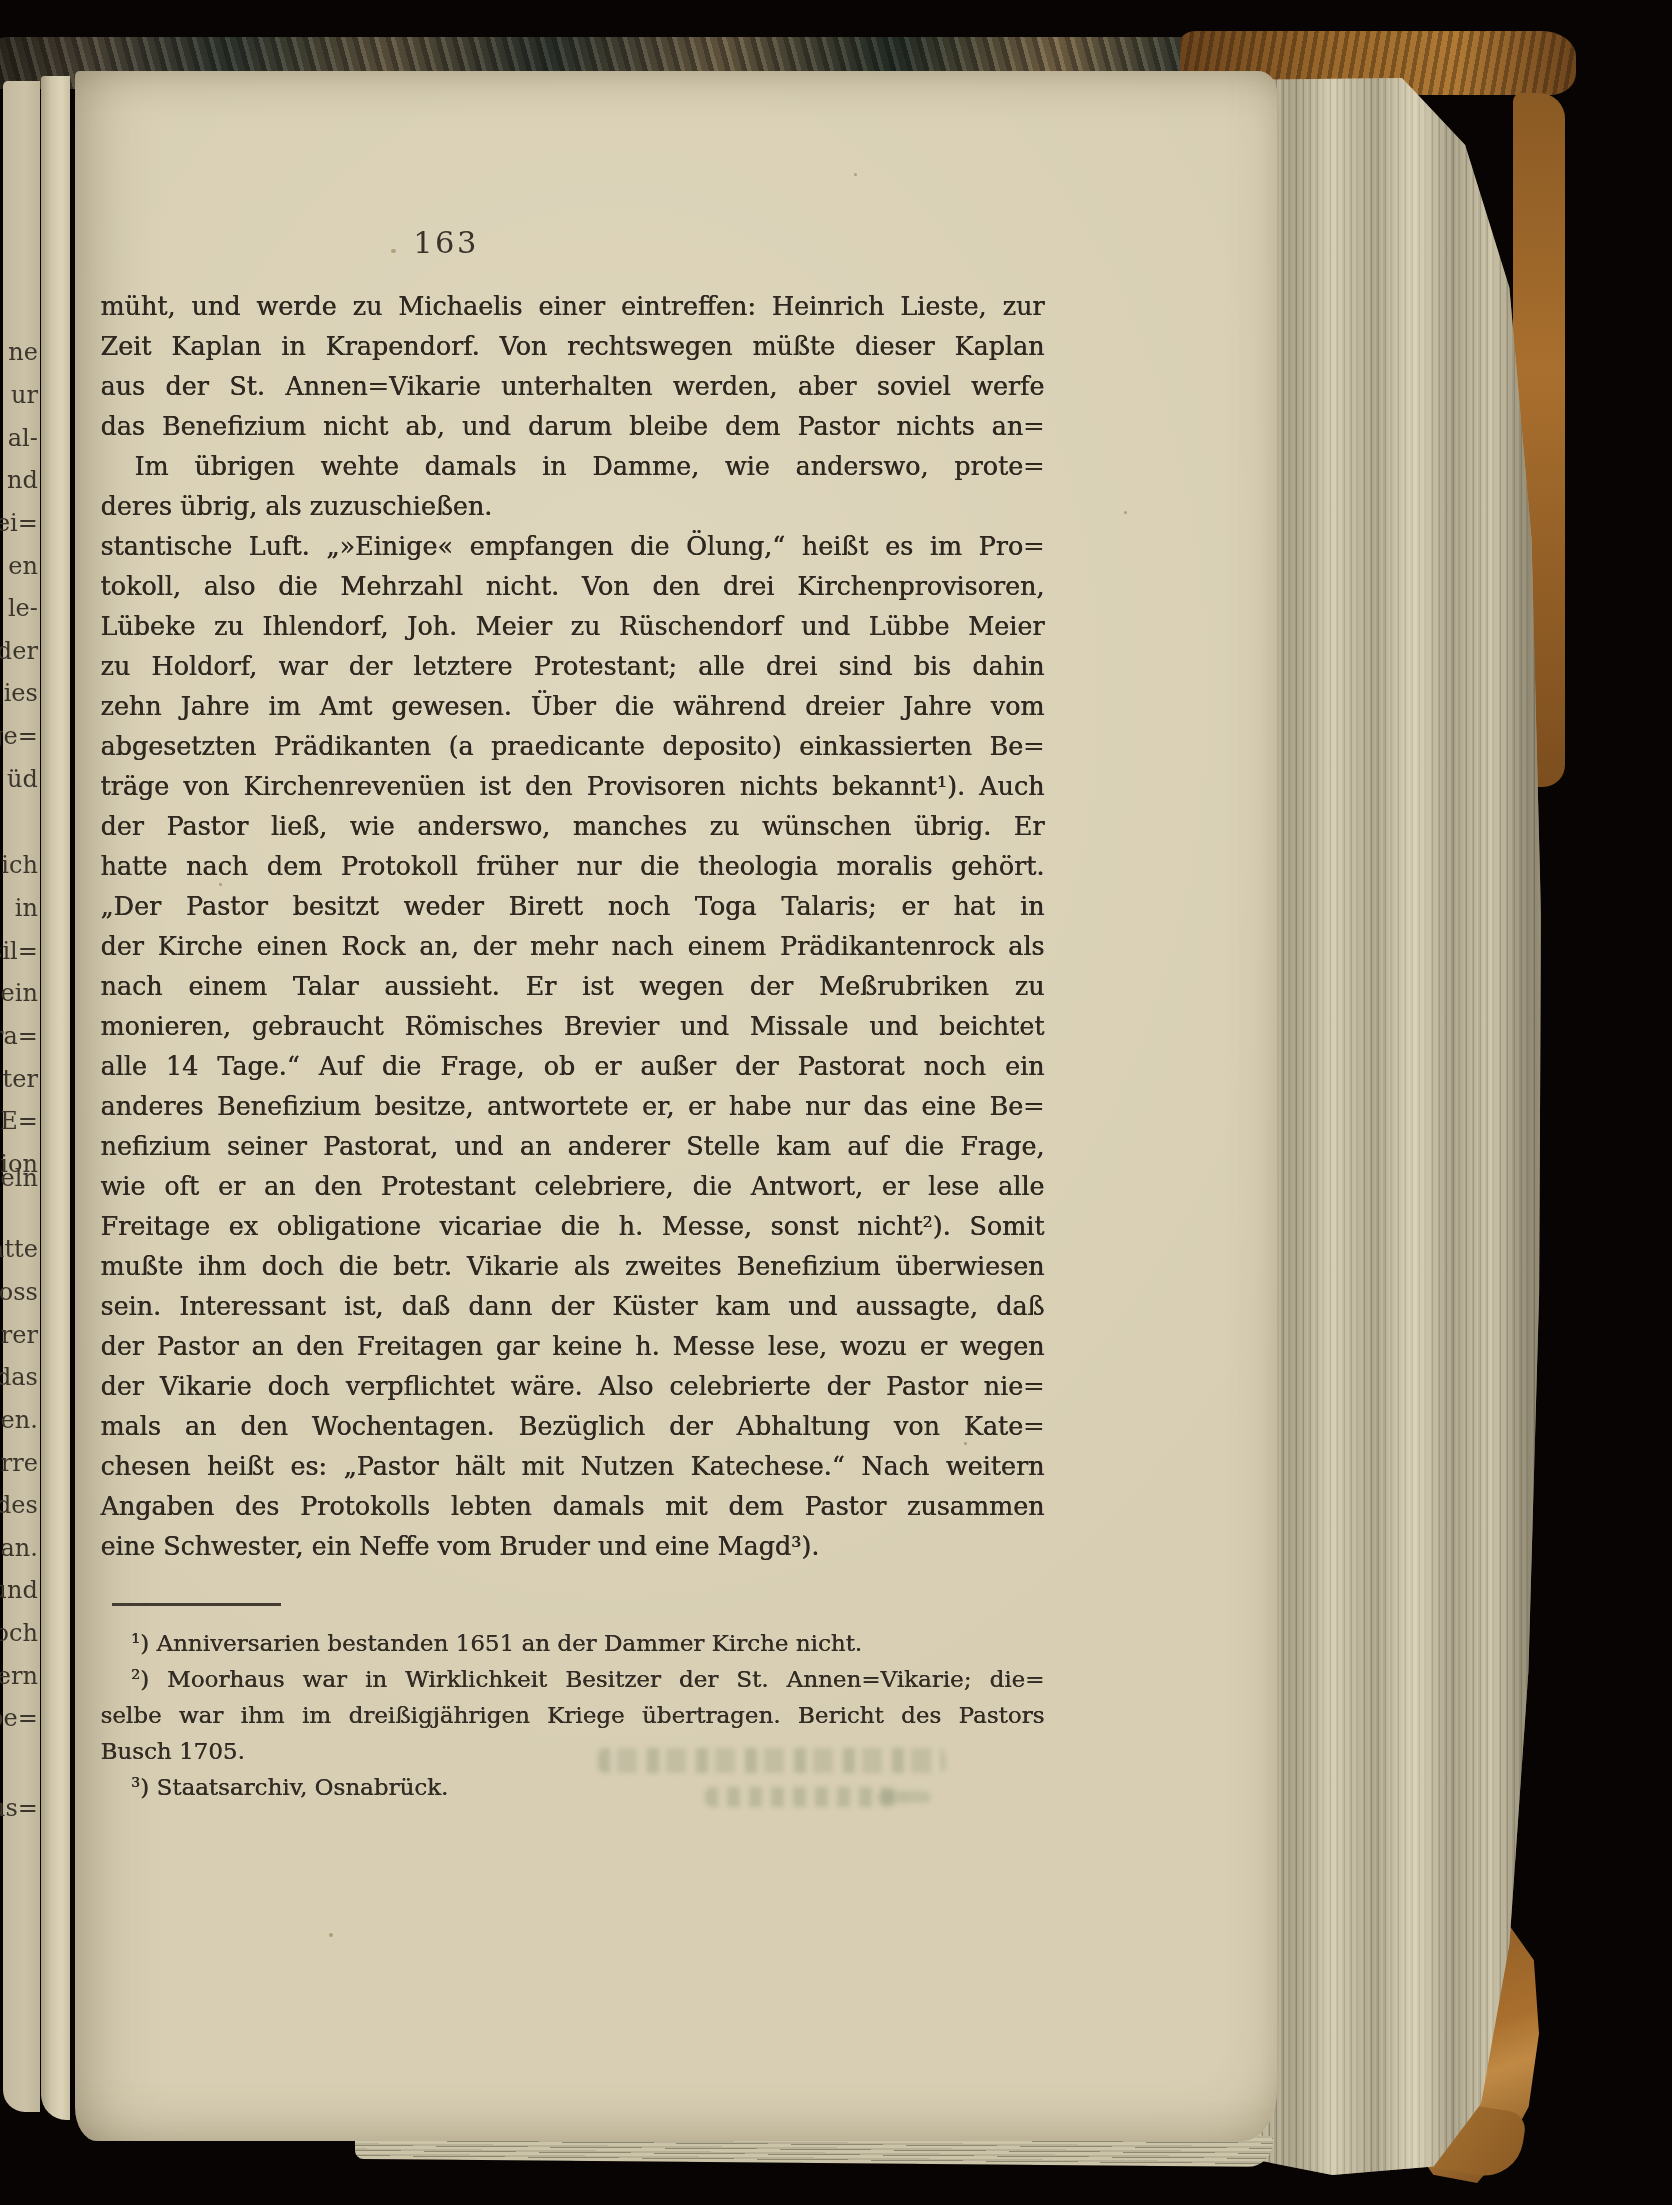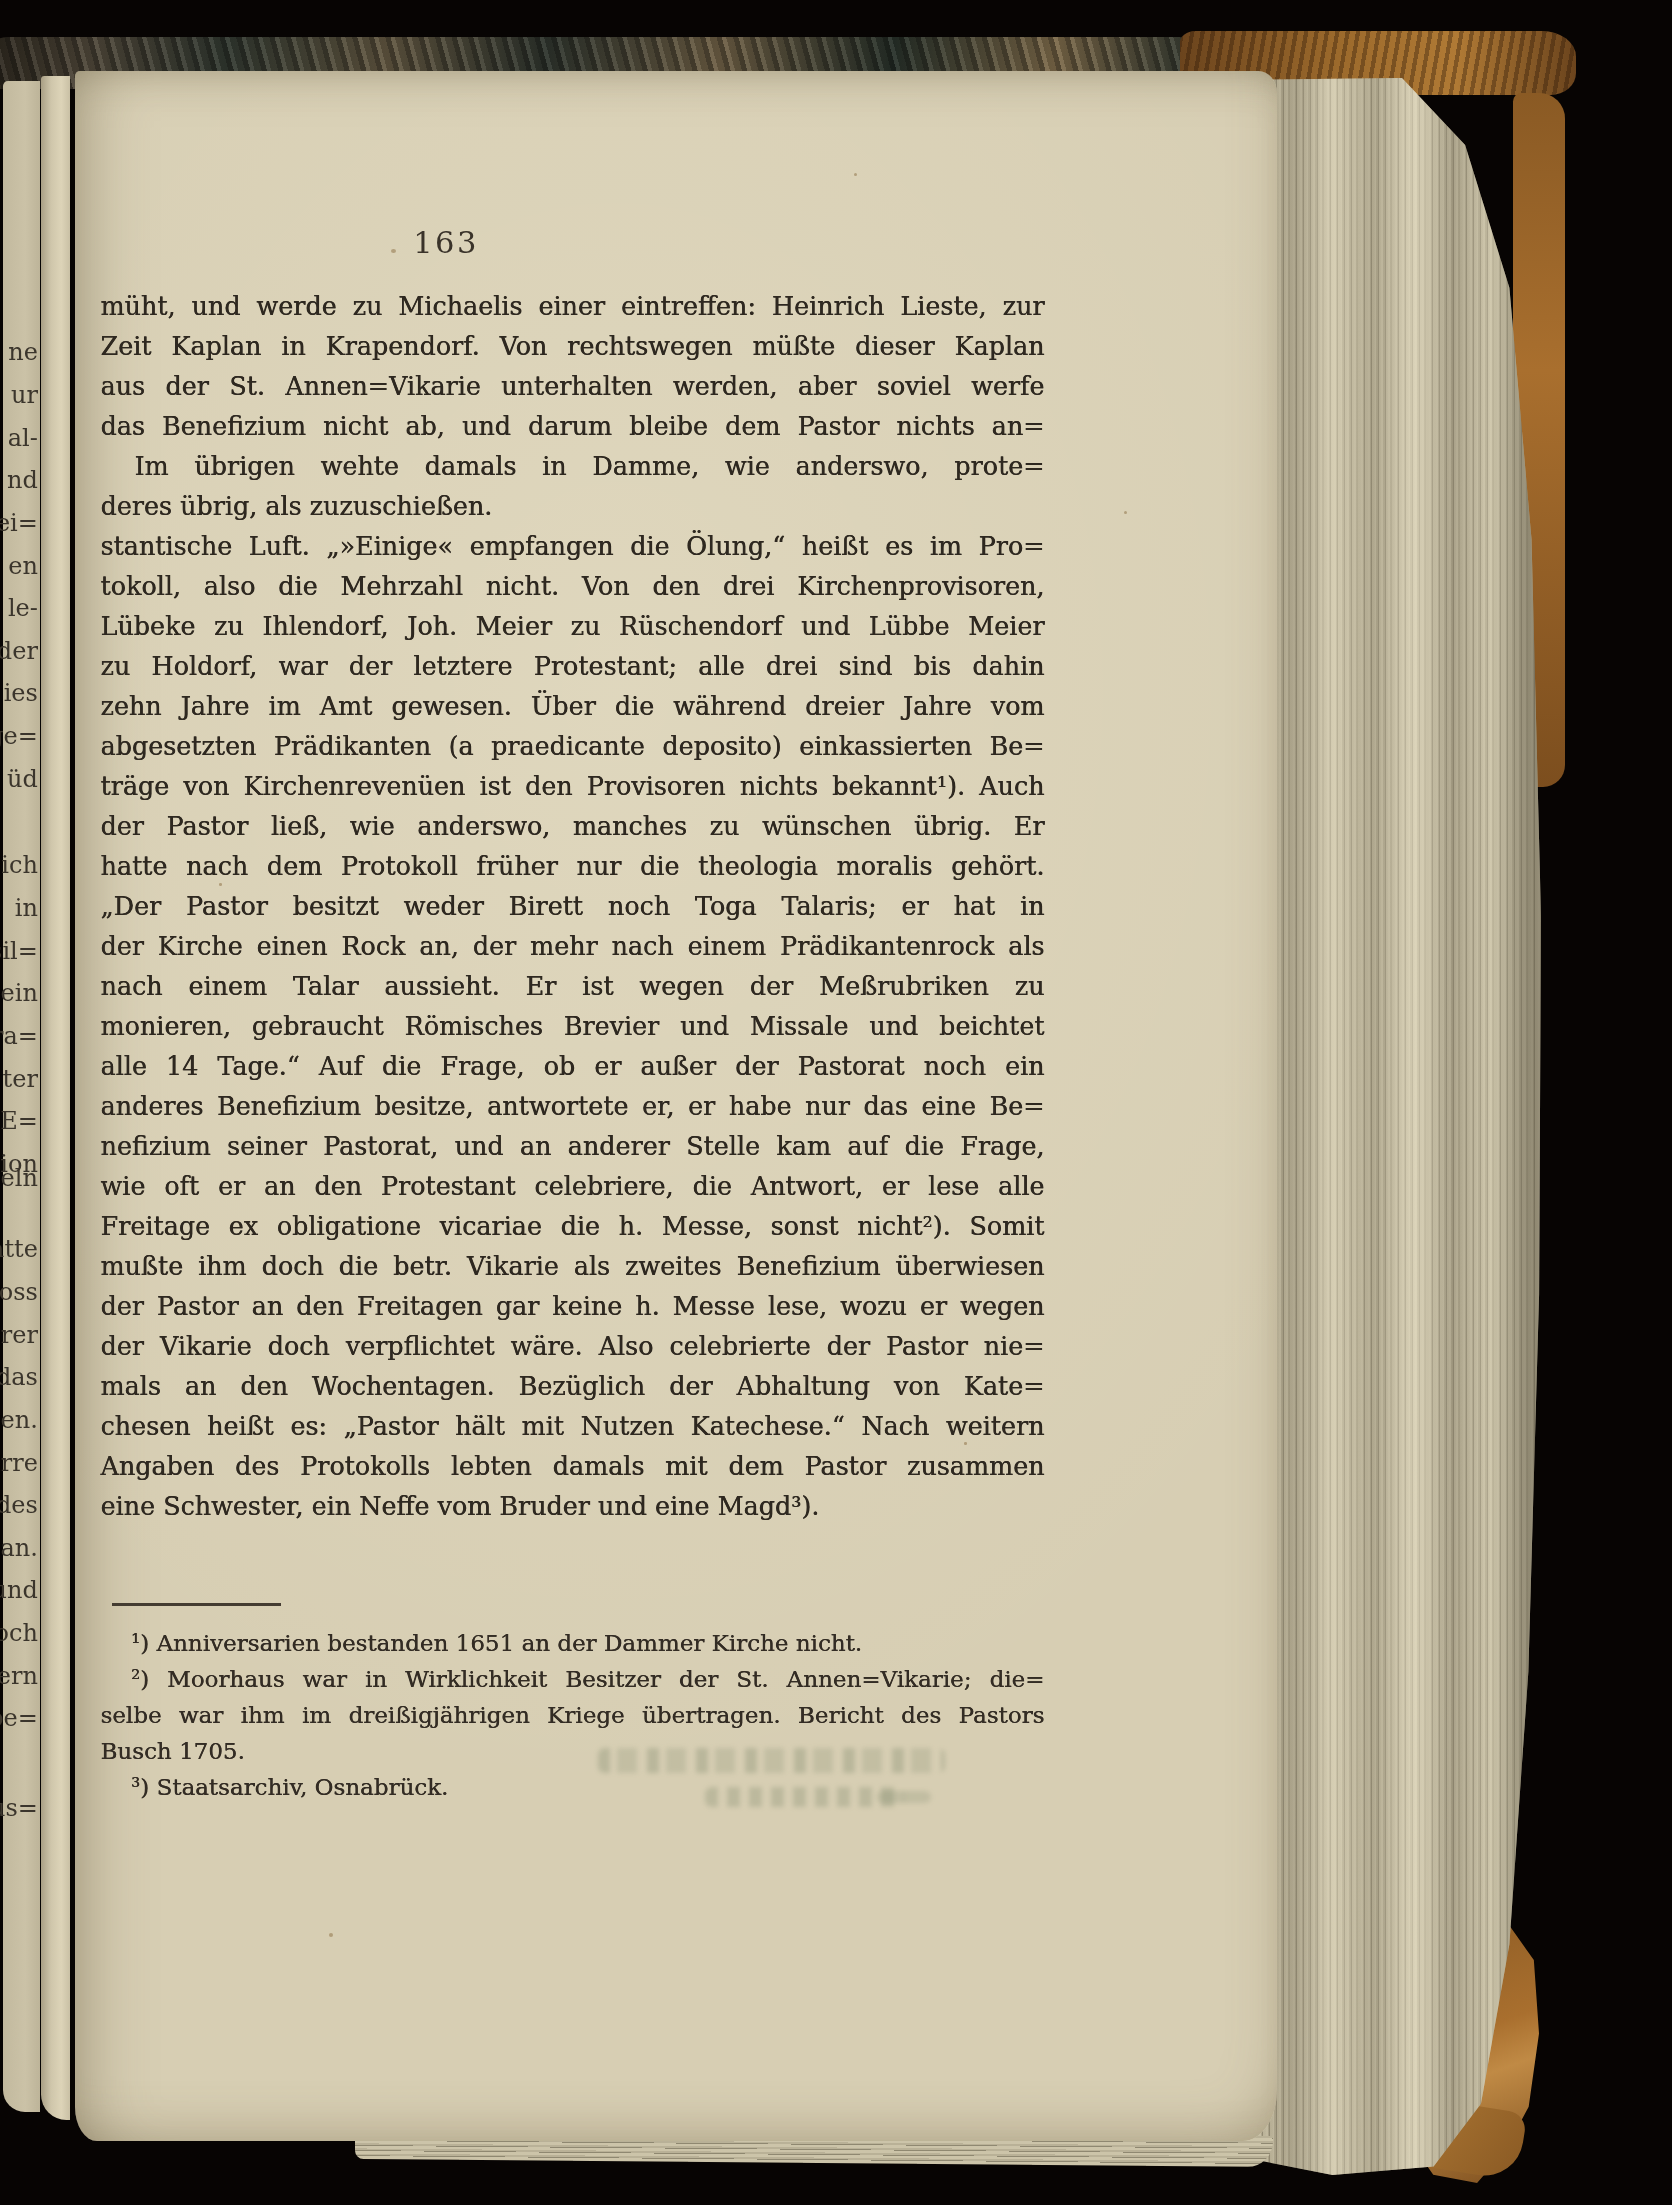--- a/index.html
+++ b/index.html
@@ -148,20 +148,21 @@
       <div class="bl">„Der Pastor besitzt weder Birett noch Toga Talaris; er hat in</div>
       <div class="bl">der Kirche einen Rock an, der mehr nach einem Prädikantenrock als</div>
       <div class="bl">nach einem Talar aussieht.  Er ist wegen der Meßrubriken zu</div>
       <div class="bl">monieren, gebraucht Römisches Brevier und Missale und beichtet</div>
       <div class="bl">alle 14 Tage.“  Auf die Frage, ob er außer der Pastorat noch ein</div>
       <div class="bl">anderes Benefizium besitze, antwortete er, er habe nur das eine Be=</div>
       <div class="bl">nefizium seiner Pastorat, und an anderer Stelle kam auf die Frage,</div>
       <div class="bl">wie oft er an den Protestant celebriere, die Antwort, er lese alle</div>
       <div class="bl">Freitage ex obligatione vicariae die h. Messe, sonst nicht²).  Somit</div>
       <div class="bl">mußte ihm doch die betr. Vikarie als zweites Benefizium überwiesen</div>
+      <div class="bl">sein.  Interessant ist, daß dann der Küster kam und aussagte, daß</div>
       <div class="bl">der Pastor an den Freitagen gar keine h. Messe lese, wozu er wegen</div>
       <div class="bl">der Vikarie doch verpflichtet wäre.  Also celebrierte der Pastor nie=</div>
       <div class="bl">mals an den Wochentagen.  Bezüglich der  Abhaltung von Kate=</div>
       <div class="bl">chesen heißt es: „Pastor hält mit Nutzen Katechese.“  Nach weitern</div>
       <div class="bl">Angaben des Protokolls lebten damals mit dem Pastor zusammen</div>
       <div class="bl short">eine Schwester, ein Neffe vom Bruder und eine Magd³).</div>
     </div>
 
     <div class="fnrule"></div>
 

